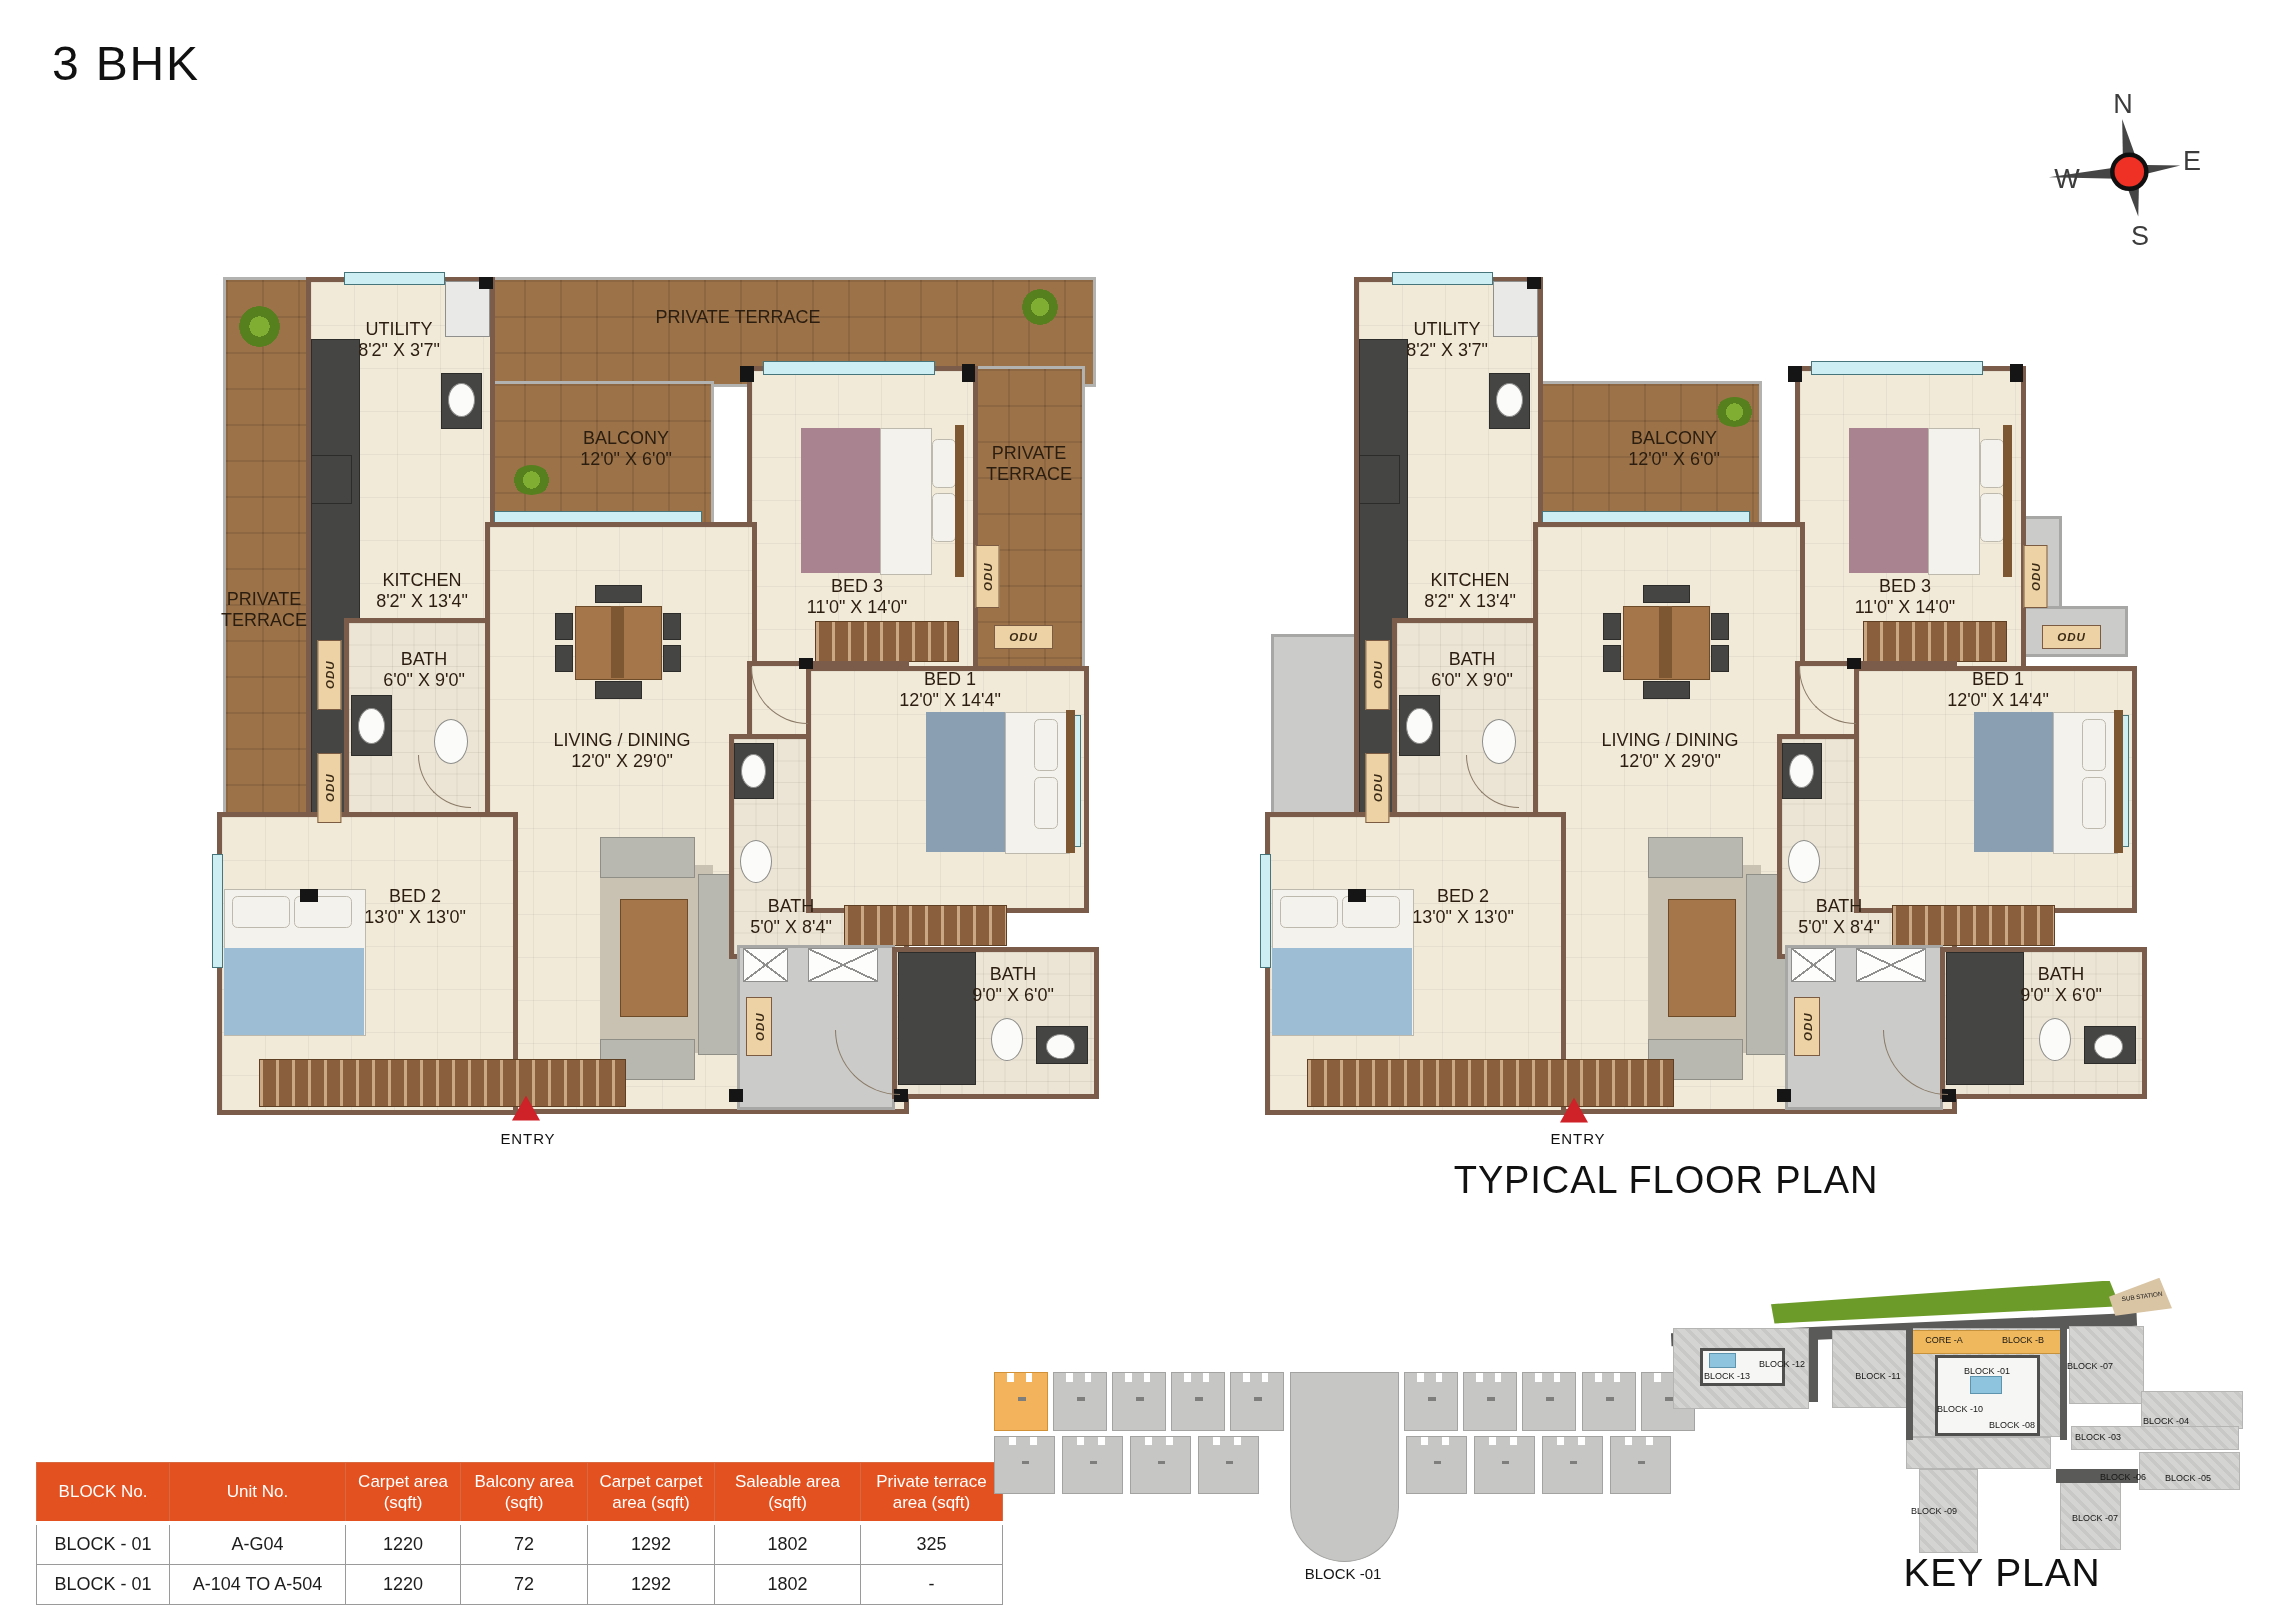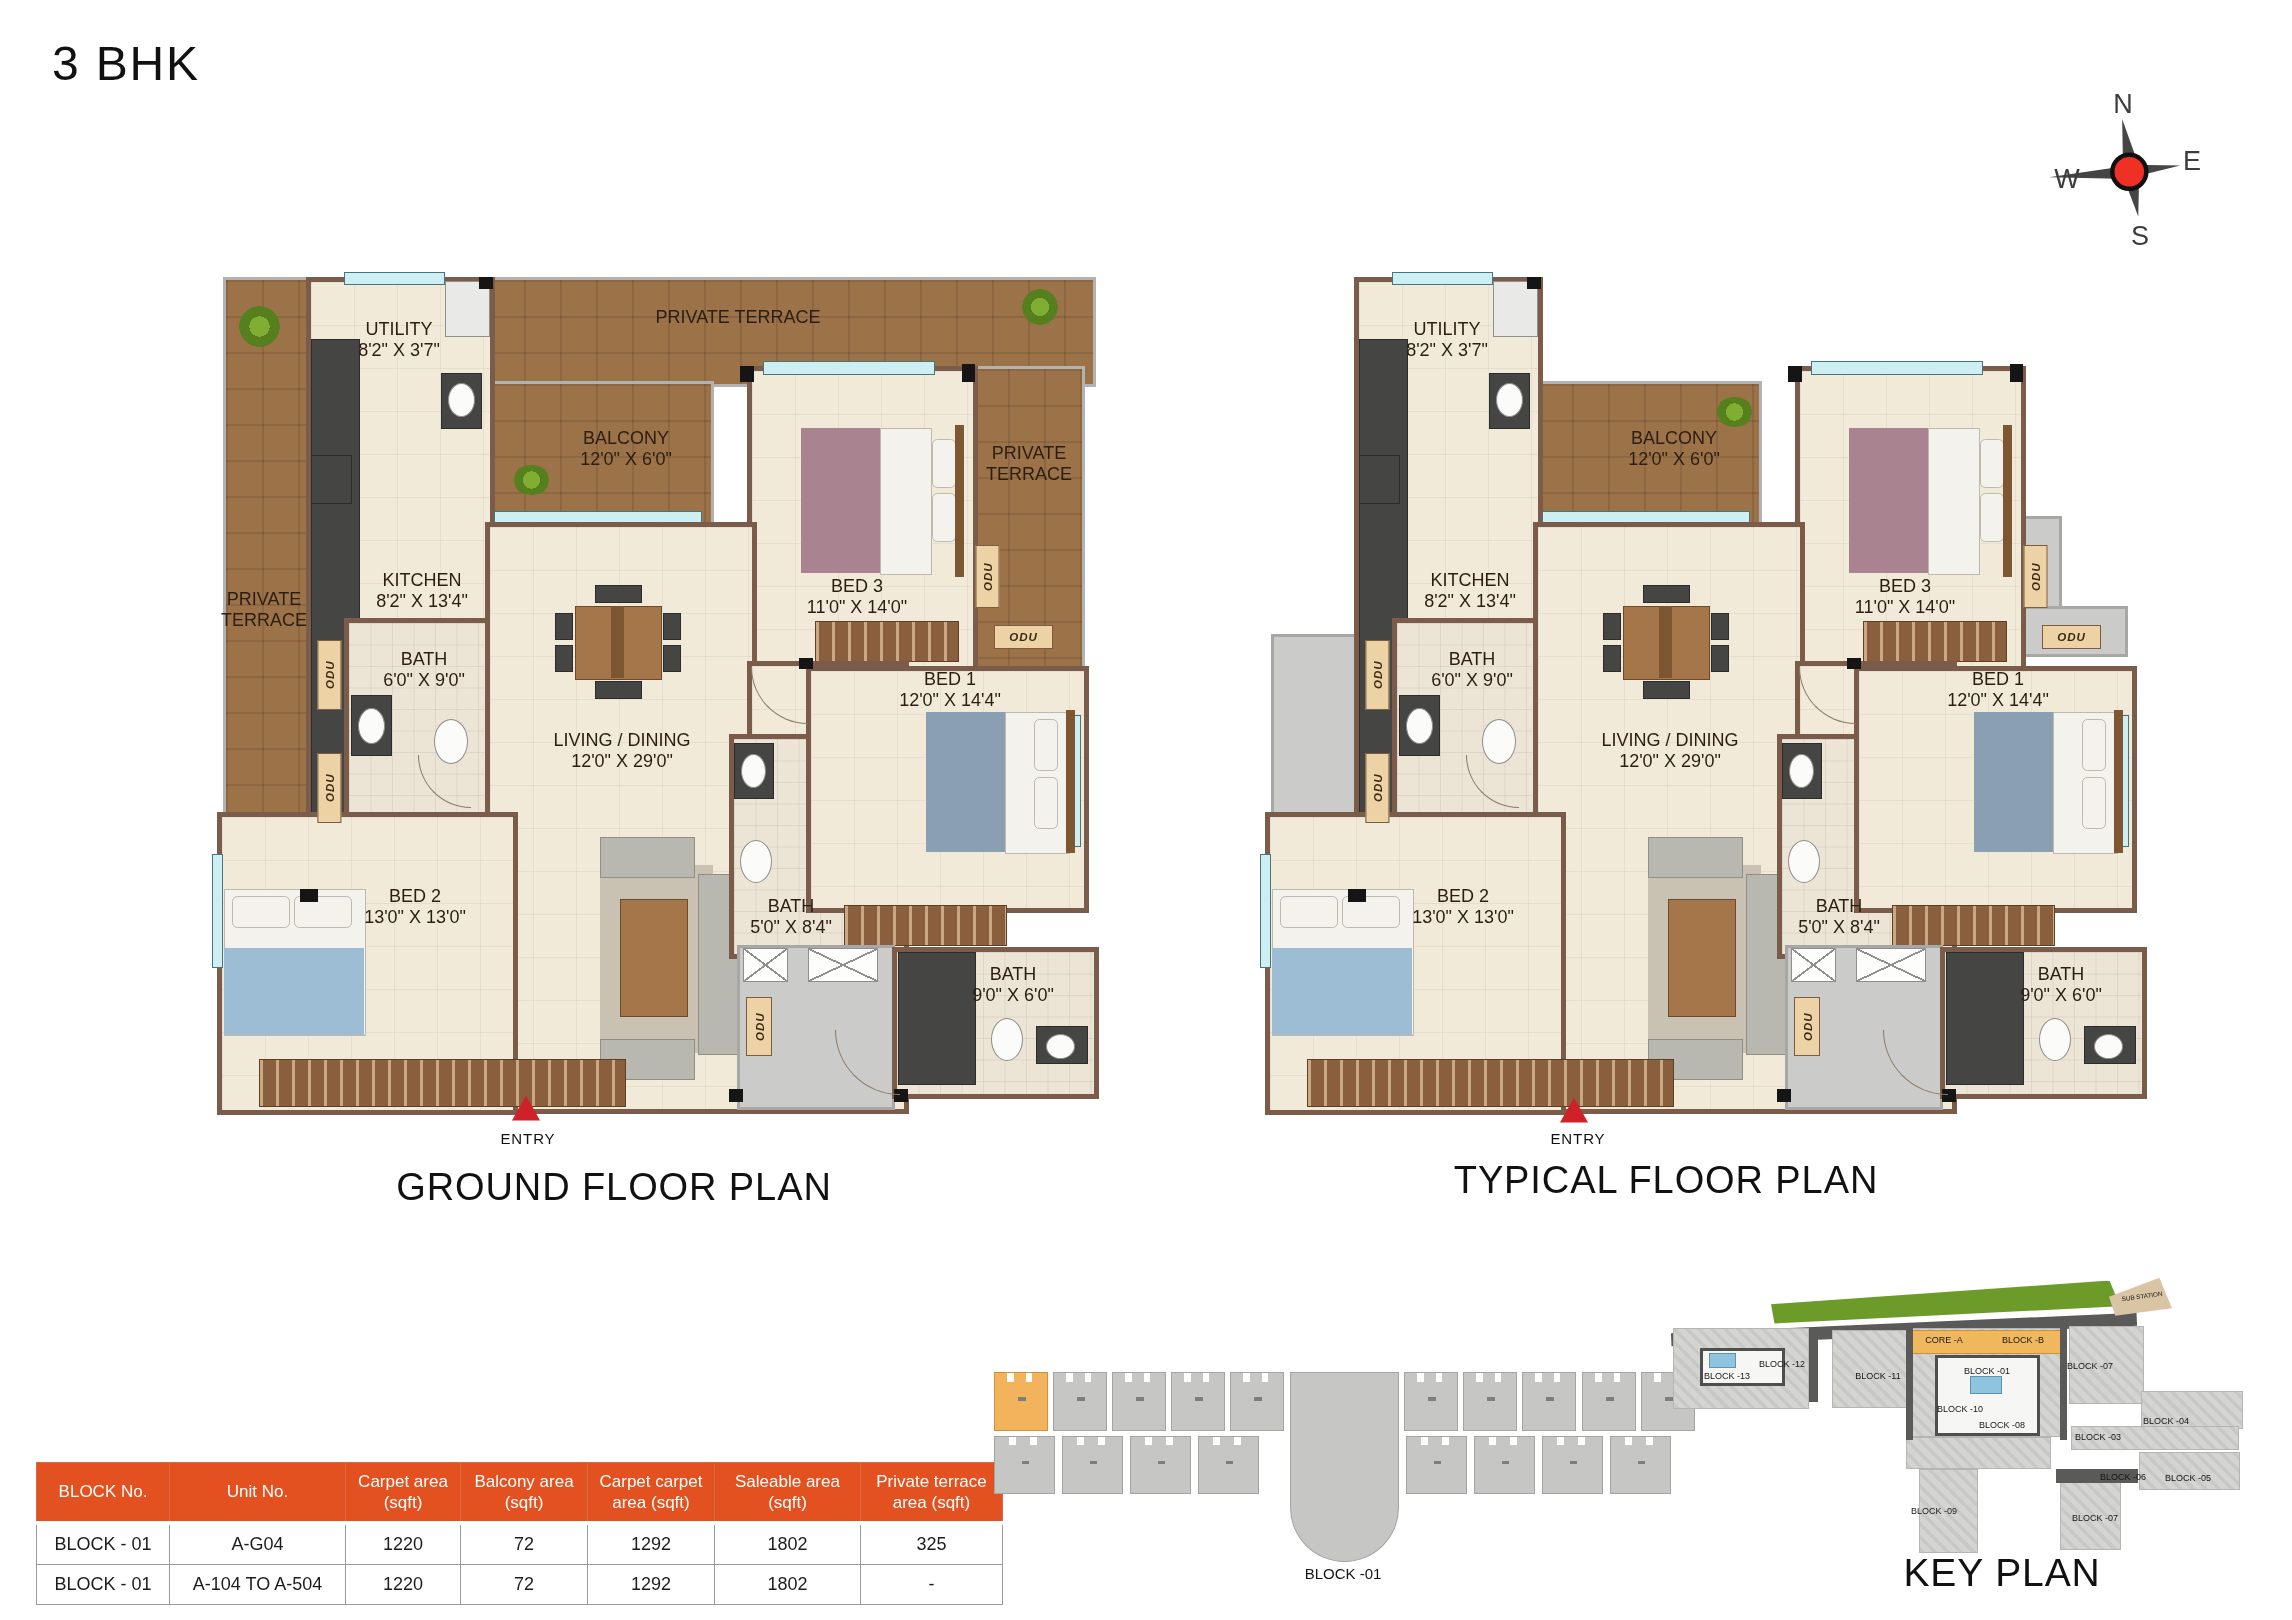--- a/index.html
+++ b/index.html
@@ -241,21 +241,20 @@
       <span>BATH</span>
         <span>5'0" X 8'4"</span>
       </div>
     <div class="rl" style="left:803px;top:718px;">
       <span>BATH</span>
         <span>9'0" X 6'0"</span>
       </div>
   </div>
   <div class="entry-tri" style="left:526px;top:1108px;"></div>
   <div class="entry-lb" style="left:528px;top:1138px;">ENTRY</div>
-  <div class="ptitle" style="left:614px;top:1187px;">GROUND FLOOR PLAN</div>
 
   <div class="plan tfp" style="left:1258px;top:267px;">
 
     <i class="az gray only-tfp" style="left:13.4px;top:367px;width:145px;height:202px;"></i>
     <i class="az gray only-tfp" style="left:757px;top:249px;width:41px;height:134px;"></i>
     <i class="az gray only-tfp" style="left:757px;top:339px;width:107px;height:45px;"></i>
 
     <i class="az terr" style="left:275px;top:114px;width:223px;height:142px;"></i>
     <i class="az plant" style="left:457px;top:130px;width:39px;height:30px;"></i>
     <i class="az floor" style="left:96px;top:9.9px;width:179px;height:626px;"></i>
@@ -520,21 +519,21 @@
     <i class="az kdark" style="left:240px;top:52px;width:7.2px;height:112px;"></i>
     <i class="az kdark" style="left:394px;top:52px;width:7.2px;height:112px;"></i>
     <div class="kp-lb" style="left:61px;top:100px;">BLOCK -13</div>
     <div class="kp-lb" style="left:116px;top:88px;">BLOCK -12</div>
     <div class="kp-lb" style="left:212px;top:100px;">BLOCK -11</div>
     <div class="kp-lb" style="left:278px;top:64px;">CORE -A</div>
     <div class="kp-lb" style="left:357px;top:64px;">BLOCK -B</div>
     <div class="kp-lb" style="left:321px;top:95px;">BLOCK -01</div>
     <div class="kp-lb" style="left:424px;top:90px;">BLOCK -07</div>
     <div class="kp-lb" style="left:294px;top:133px;">BLOCK -10</div>
-    <div class="kp-lb" style="left:336px;top:149px;">BLOCK -08</div>
+    <div class="kp-lb" style="left:346px;top:149px;">BLOCK -08</div>
     <div class="kp-lb" style="left:500px;top:145px;">BLOCK -04</div>
     <div class="kp-lb" style="left:432px;top:161px;">BLOCK -03</div>
     <div class="kp-lb" style="left:438px;top:201px;padding-left:38px;">BLOCK -06</div>
     <div class="kp-lb" style="left:522px;top:202px;">BLOCK -05</div>
     <div class="kp-lb" style="left:268px;top:235px;">BLOCK -09</div>
     <div class="kp-lb" style="left:429px;top:242px;">BLOCK -07</div>
     <div class="kp-lb" style="left:476px;top:19.7px;font-size:6.3px;transform:translate(-50%,-50%) rotate(-8deg);">SUB STATION</div>
   </div>
   <div class="ptitle" style="left:2002px;top:1573px;font-size:39px;">KEY PLAN</div>
 

